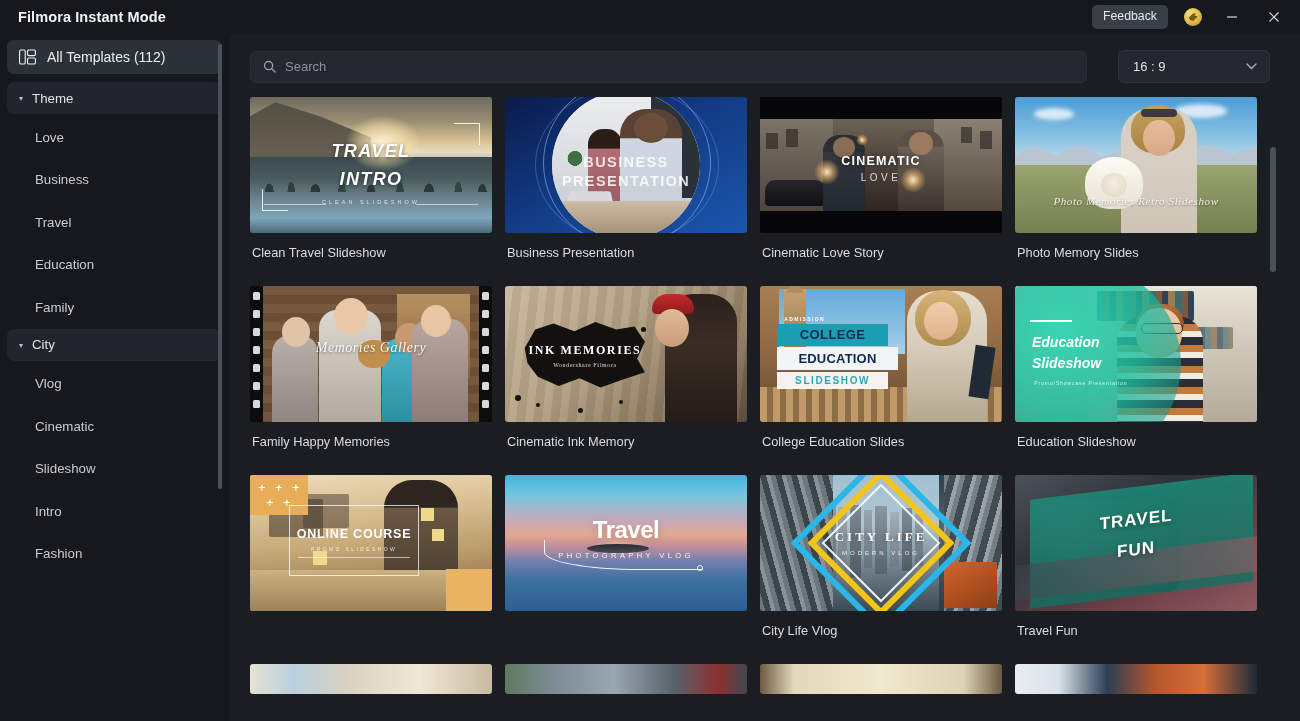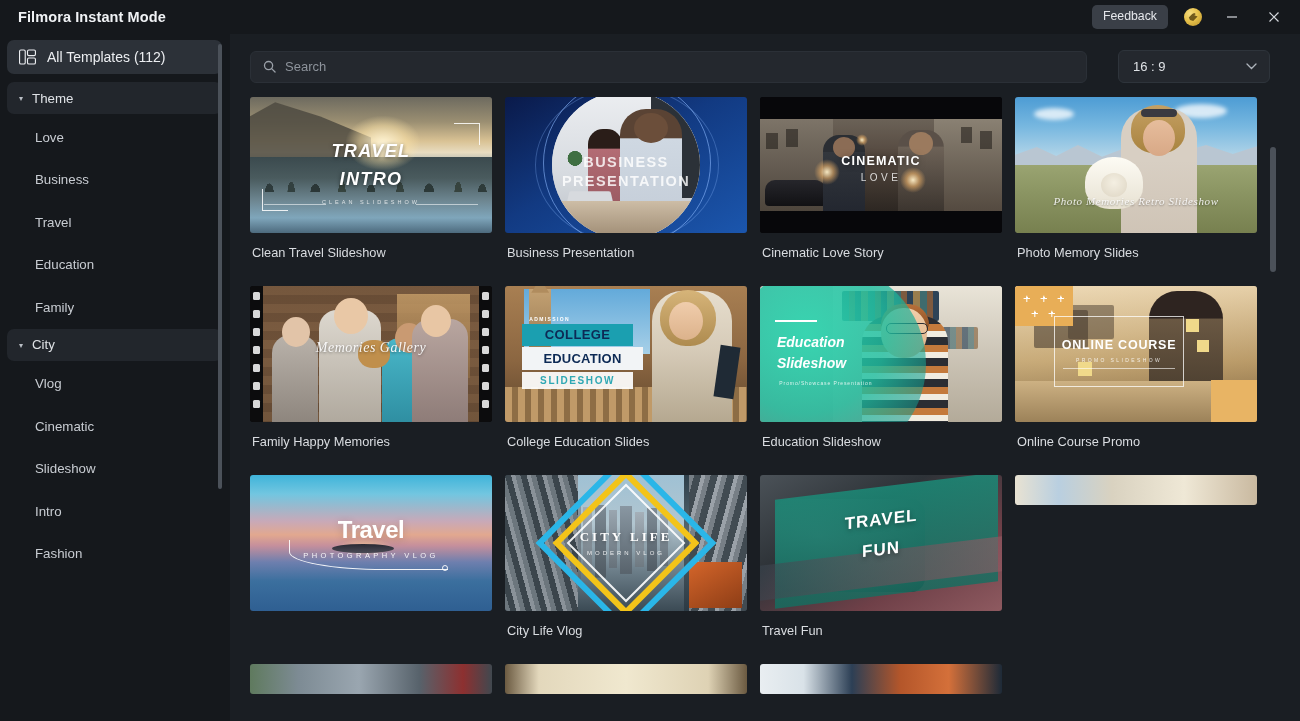--- a/index.html
+++ b/index.html
@@ -620,20 +620,39 @@
                   <div class="fs-hole" style="top:78px;"></div>
                     <div class="fs-hole" style="top:96px;"></div>
                   <div class="fs-hole" style="top:114px;"></div>
                 </div>
                 <div class="ctr fm-txt">Memories Gallery</div>
               </div>
             </div>
             <div class="card-title">Family Happy Memories</div>
           </div>
 
+          <div class="card">
+            <div class="thumb ik-bg">
+              <div class="fill">
+                <div class="ik-wall"></div>
+                <div class="ik-woman"></div>
+                  <div class="ik-hat"></div>
+                  <div class="ik-face"></div>
+                <div class="ik-splat"></div>
+                <div class="ik-drop" style="left:4%;top:80%;width:6px;height:6px;"></div>
+                <div class="ik-drop" style="left:13%;top:86%;width:4px;height:4px;"></div>
+                <div class="ik-drop" style="left:30%;top:90%;width:5px;height:5px;"></div>
+                <div class="ik-drop" style="left:47%;top:84%;width:4px;height:4px;"></div>
+                <div class="ik-drop" style="left:56%;top:30%;width:5px;height:5px;"></div>
+                <div class="ik-t1">INK  MEMORIES</div>
+                <div class="ik-t2">Wondershare Filmora</div>
+              </div>
+            </div>
+            <div class="card-title">Cinematic Ink Memory</div>
+          </div>
 
           <div class="card">
             <div class="thumb">
               <div class="fill">
                 <div class="co-arch"></div>
                 <div class="co-skygap"></div>
                 <div class="co-tower"></div>
                 <div class="co-rail"></div>
                 <div class="co-girl"></div>
                   <div class="co-hair"></div>
@@ -689,21 +708,20 @@
                   <span style="left:16px;top:21px;">+</span>
                     <span style="left:33px;top:21px;">+</span>
                 </div>
                 <div class="oc-sq"></div>
                 <div class="oc-frame"></div>
                 <div class="oc-t1">ONLINE COURSE</div>
                 <div class="oc-t2">PROMO SLIDESHOW</div>
                 <div class="oc-rule"></div>
               </div>
             </div>
-            <div class="card-title">Online Course Promo</div>
           </div>
 
           <div class="card">
             <div class="thumb tp-bg">
               <div class="fill">
                 <div class="tp-glow"></div>
                   <div class="tp-isle"></div>
                 <div class="ctr tp-t1">Travel</div>
                 <div class="tp-swoosh"></div>
                 <div class="tp-dot"></div>

